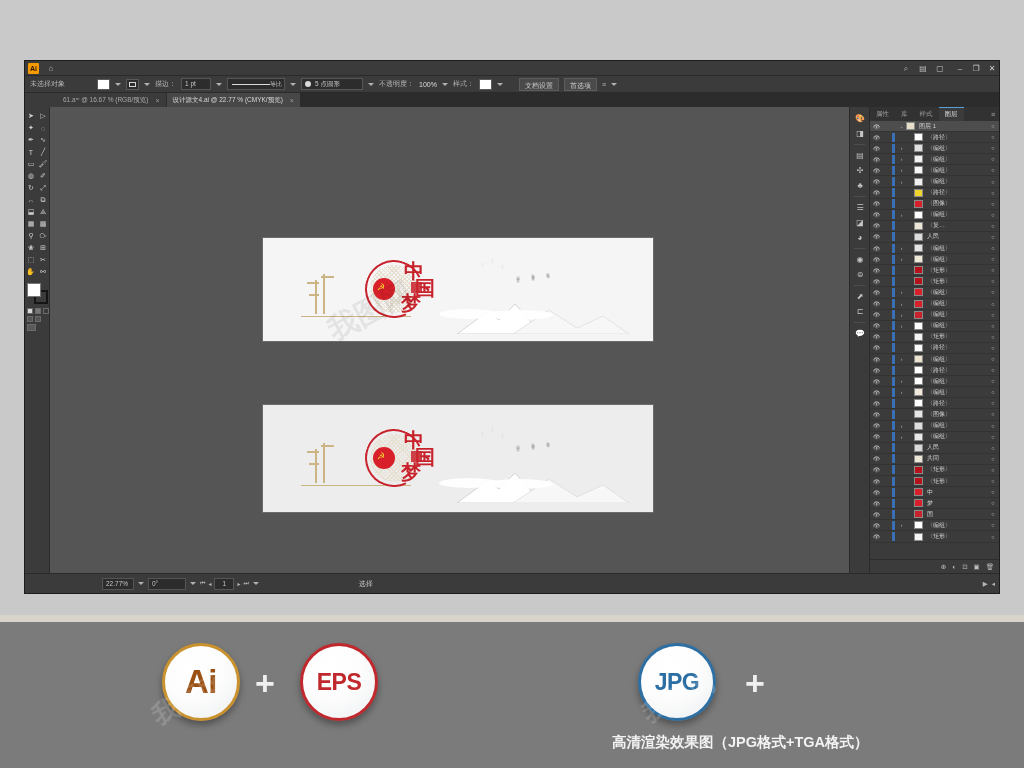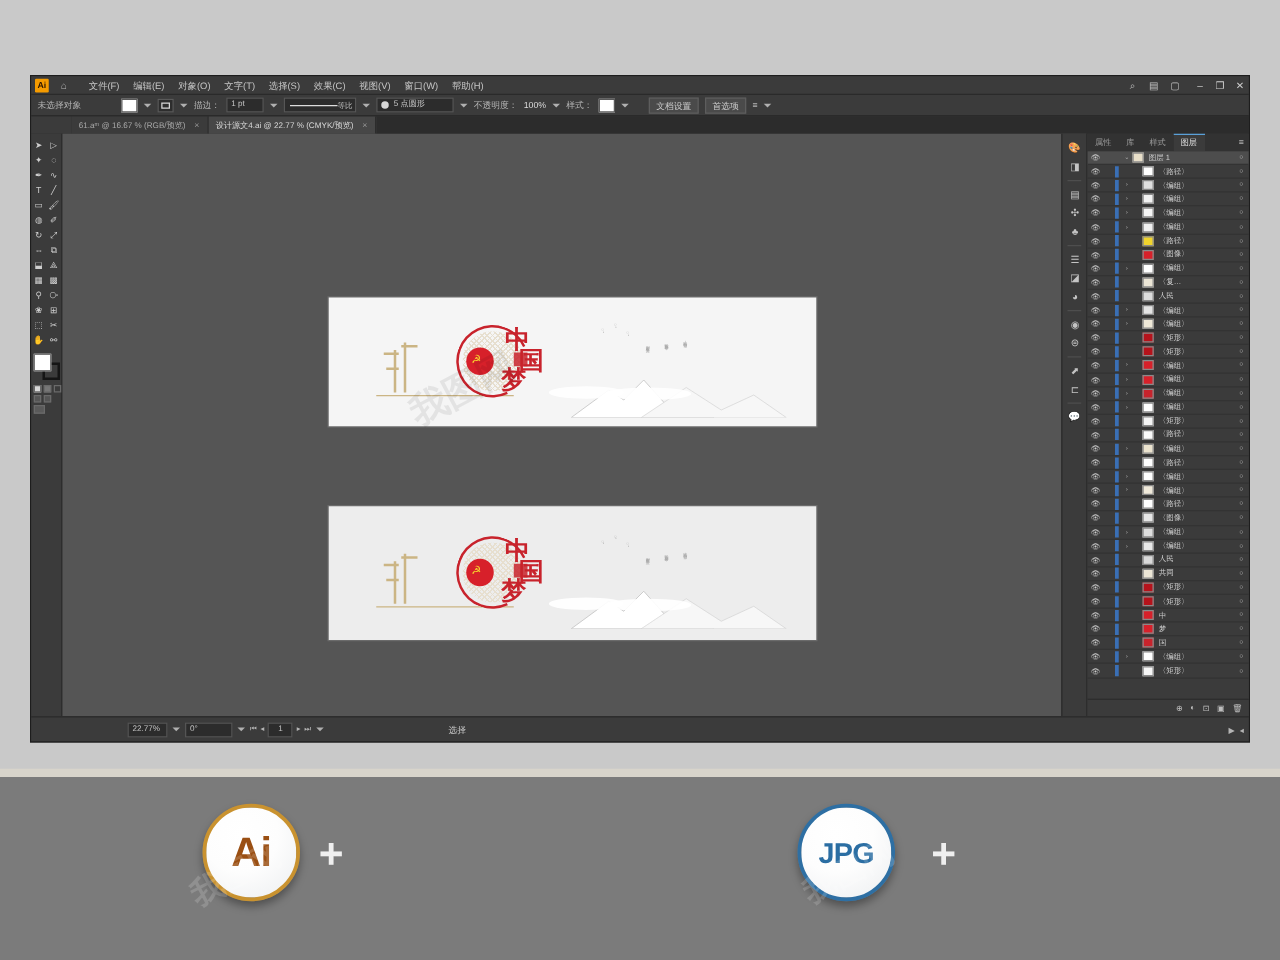--- a/index.html
+++ b/index.html
@@ -152,31 +152,20 @@
 <div id="root">
 
   <div class="page-top"></div>
   <div class="page-bot"></div>
 
   <div class="app">
 
     <div class="menubar">
       <div class="ai-logo">Ai</div>
       <div class="home-ico">⌂</div>
-      <div class="menus">
-        <div class="menu">文件(F)</div>
-        <div class="menu">编辑(E)</div>
-        <div class="menu">对象(O)</div>
-        <div class="menu">文字(T)</div>
-        <div class="menu">选择(S)</div>
-        <div class="menu">效果(C)</div>
-        <div class="menu">视图(V)</div>
-        <div class="menu">窗口(W)</div>
-        <div class="menu">帮助(H)</div>
-      </div>
       <div class="tbar-right">
         <div class="tb-ico">⌕</div>
         <div class="tb-ico">▤</div>
         <div class="tb-ico">▢</div>
         <div class="win-btns">
           <div class="win-b">–</div>
           <div class="win-b">❐</div>
           <div class="win-b">✕</div>
         </div>
       </div>
@@ -792,22 +781,26 @@
 
     <div class="wm wm-d" style="left:300px;top:230px;font-size:30px;">我图网</div>
   </div>
 
   <div class="promo">
 
     <div class="badge" style="left:162px;top:21px;width:78px;height:78px;border:3px solid #c9922f;">
       <span style="font-size:33px;color:#9a4f13;">Ai</span>
     </div>
     <div class="plus" style="left:255px;top:44px;">+</div>
+    <div class="badge" style="left:300px;top:21px;width:78px;height:78px;border:3px solid #c0282d;">
+      <span style="font-size:23px;color:#c0282d;">EPS</span>
+    </div>
 
     <div class="badge" style="left:638px;top:21px;width:78px;height:78px;border:3px solid #2e6fa3;">
       <span style="font-size:23px;color:#2b6ea3;">JPG</span>
     </div>
     <div class="plus" style="left:745px;top:44px;">+</div>
+    <div class="promo-cap cn" style="left:612px;top:111px;">高清渲染效果图（JPG格式+TGA格式）</div>
 
     <div class="wm" style="left:150px;top:60px;font-size:26px;">我图网</div>
     <div class="wm" style="left:640px;top:58px;font-size:26px;">我图网</div>
   </div>
 </div>
 
 </body></html>

